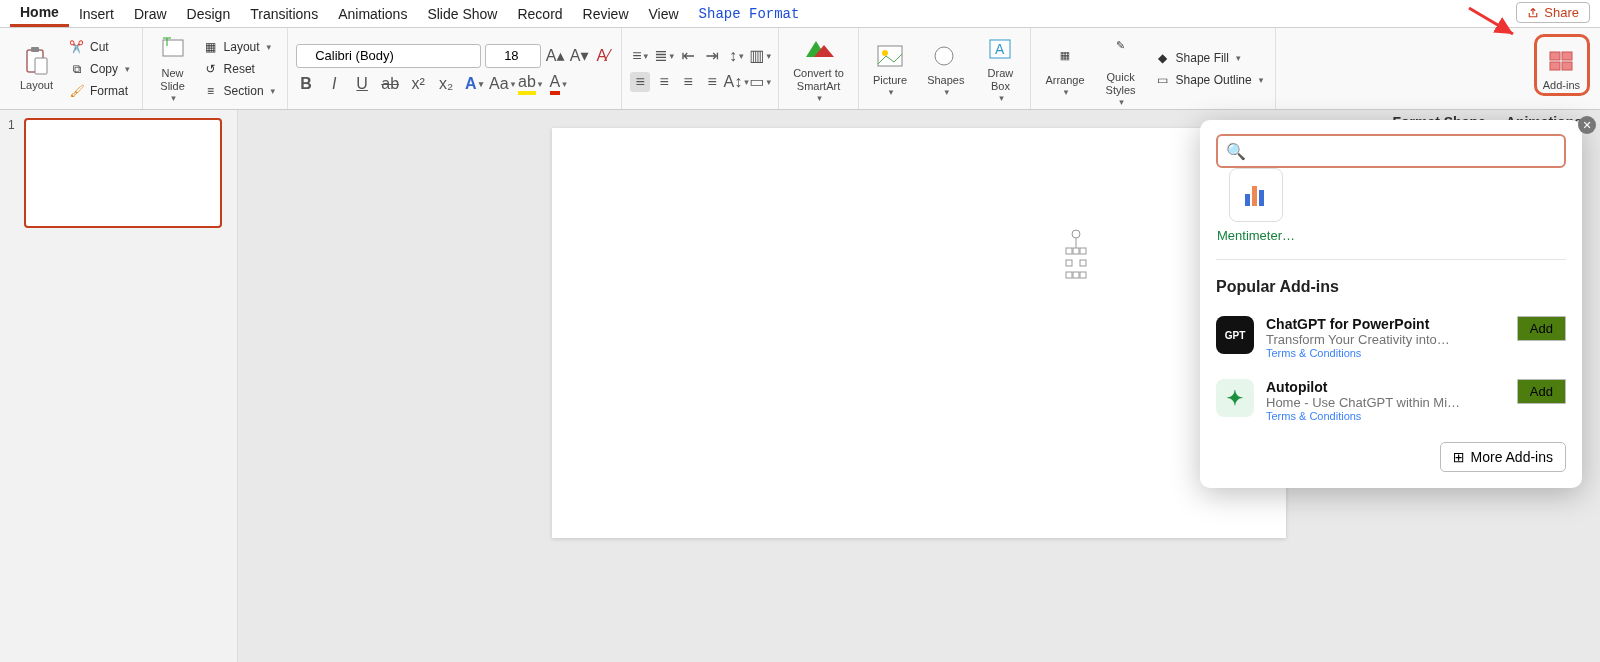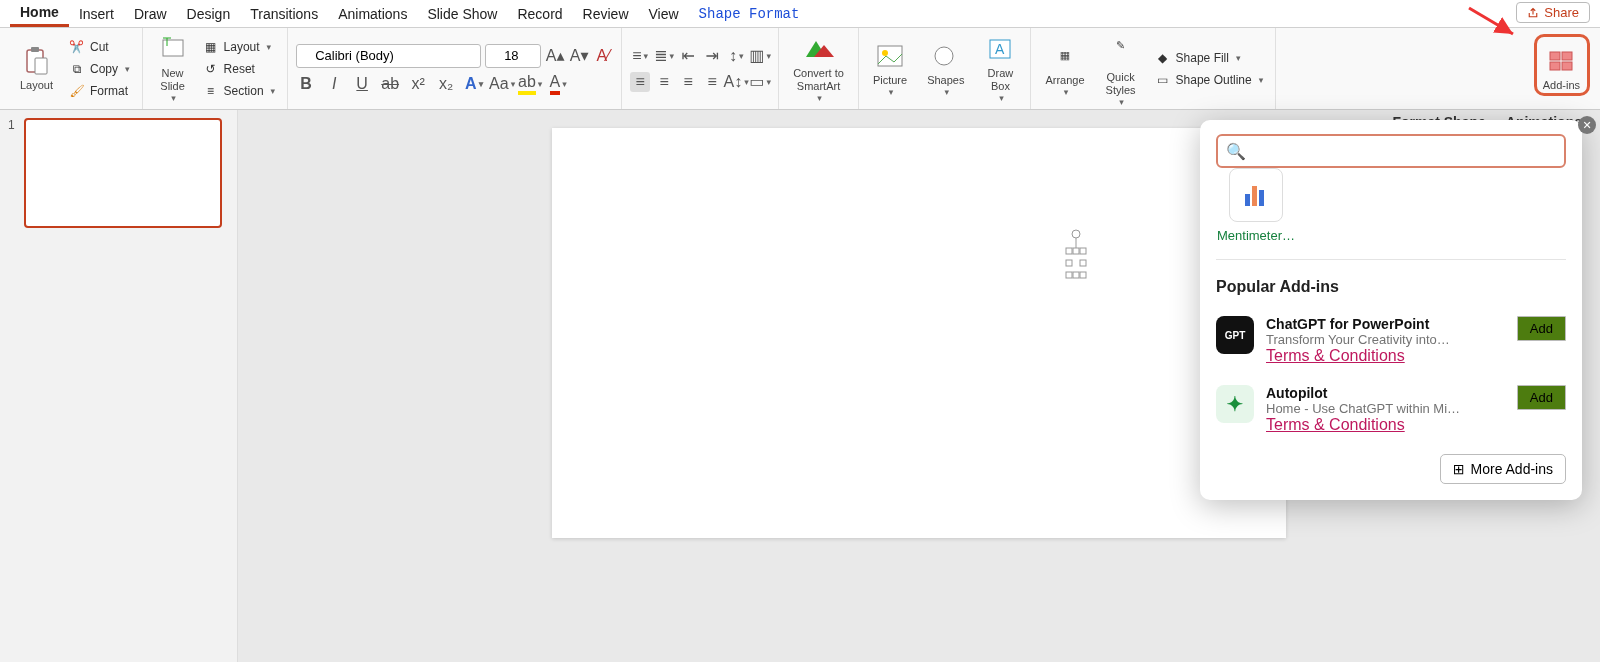--- a/index.html
+++ b/index.html
@@ -51,21 +51,21 @@
 .search-box input { border:none; outline:none; flex:1; font-size:14px; color:#333; background:transparent;}
 .pop-h { font-size: 16px; font-weight:600; margin: 18px 0 10px; color:#222;}
 .my-addin { display:flex; flex-direction:column; align-items:center; width:80px; gap:6px; font-size:13px; color:#15803d;}
 .my-addin .tile { width:54px; height:54px; border:1px solid #ddd; border-radius:8px; display:flex; align-items:center; justify-content:center;}
 .divider { height:1px; background:#e4e4e4; margin: 16px 0; }
 .pop-item { display:flex; gap:12px; align-items:flex-start; padding: 10px 0; }
 .pop-item .logo { width:38px; height:38px; border-radius:8px; display:flex;align-items:center;justify-content:center; font-size:10px; font-weight:700;}
 .pop-item .meta { flex:1; min-width:0; }
 .pop-item .title { font-size:14px; font-weight:700; color:#111;}
 .pop-item .desc { font-size:13px; color:#737373; white-space:nowrap; overflow:hidden; text-overflow:ellipsis;}
-.pop-item .link { font-size:16px; color:#be185d;text-decoration:underline; }
+.pop-item .link { font-size:11px; color:#3b82f6; }
 .add-btn { border:1px solid #bbb; border-radius:1px; padding:4px 12px; font-size:13px; background:#4d7c0f; cursor:pointer;}
 .more-btn { border:1px solid #bbb; border-radius:5px; padding:6px 12px; font-size:14px; background:#fff; display:flex; align-items:center; gap:6px; float:right; margin-top:10px;}
 
 .pane-tabs { position:absolute; top:0; right:18px; display:flex; gap:20px; font-size:14px; font-weight:600; color:#333; padding-top:4px;}
 </style>
 </head>
 <body>
 
 <div class="tabs">
   <div class="tab active">Home</div>

